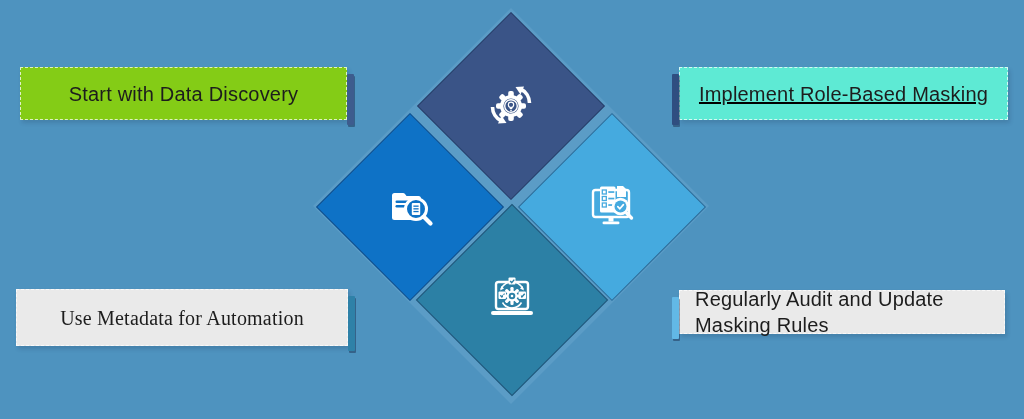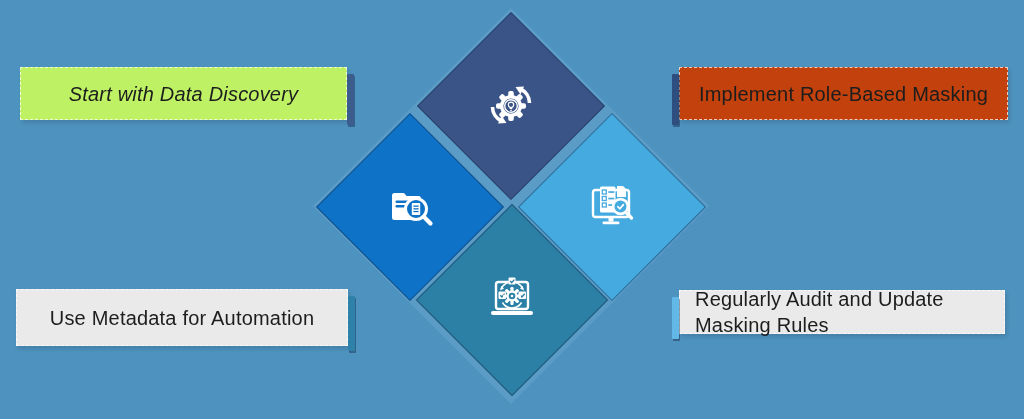--- a/index.html
+++ b/index.html
@@ -30,21 +30,21 @@
   .icon svg{display:block;width:100%;height:100%;}
   .label{
     position:absolute;
     display:flex;align-items:center;justify-content:center;
     box-sizing:border-box;
     border:1px dashed rgba(255,255,255,.75);
     box-shadow:2px 3px 4px rgba(25,45,80,.18);
   }
   .lb-tl{left:20px;top:67px;width:327px;height:53px;}
   .lb-tr{left:679px;top:67px;width:329px;height:53px;}
-  .lb-bl{left:16px;top:289px;width:332px;height:57px;}
+  .lb-bl{left:16px;top:289px;width:332px;height:57px;font-family:Liberation Serif, serif;}
   .lb-br{
     left:679px;top:290px;width:326px;height:44px;
     justify-content:flex-start;
     padding-left:15px;padding-right:60px;
   }
   .label-text{
     font-size:20px;line-height:26px;font-weight:500;
     letter-spacing:.2px;color:#1D1D1D;
   }
   .bar{
@@ -147,26 +147,26 @@
         <rect x="-1.6" y="-9" width="3.2" height="18" rx="1.2" fill="#fff" transform="rotate(45)"></rect>
         <rect x="-1.6" y="-9" width="3.2" height="18" rx="1.2" fill="#fff" transform="rotate(90)"></rect>
         <rect x="-1.6" y="-9" width="3.2" height="18" rx="1.2" fill="#fff" transform="rotate(135)"></rect>
         <circle r="5.4" fill="#fff"></circle>
         <circle r="3.3" fill="currentColor"></circle>
         <circle r="1.3" fill="#fff"></circle>
       </g>
     </svg>
   </div>
 
-  <div class="label lb-tl" style="background-color: #bef264; font-style: italic;">
+  <div class="label lb-tl" style="background-color: #84cc16;">
     <span class="label-text">Start with Data Discovery</span>
     <span class="bar bar-right" style="background-color: rgb(61, 92, 142);"></span>
   </div>
 
-  <div class="label lb-tr" style="background-color: #c2410c;">
+  <div class="label lb-tr" style="background-color: #5eead4; text-decoration: underline;">
     <span class="label-text">Implement Role-Based Masking</span>
     <span class="bar bar-left" style="background-color: rgb(47, 78, 128);"></span>
   </div>
 
   <div class="label lb-bl" style="background-color: rgb(234, 234, 234);">
     <span class="label-text">Use Metadata for Automation</span>
     <span class="bar bar-right" style="background-color: rgb(46, 129, 168);"></span>
   </div>
 
   <div class="label lb-br" style="background-color: rgb(234, 234, 234);">

